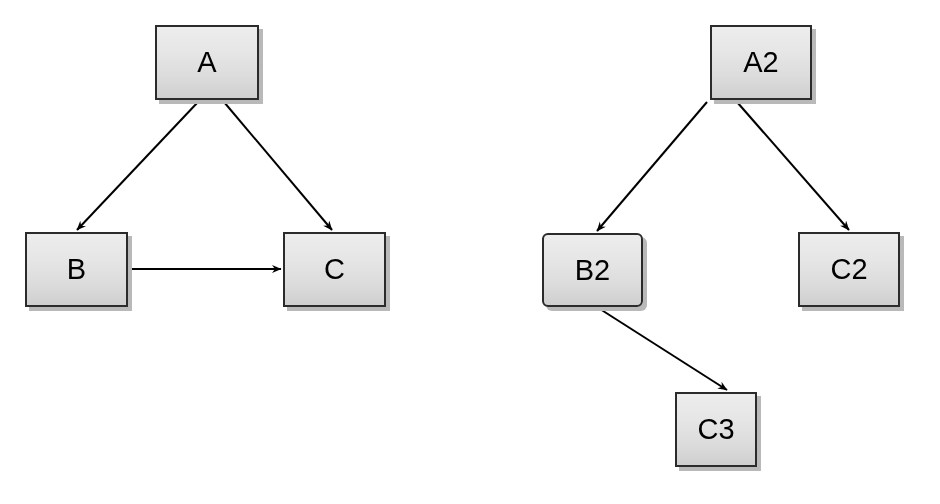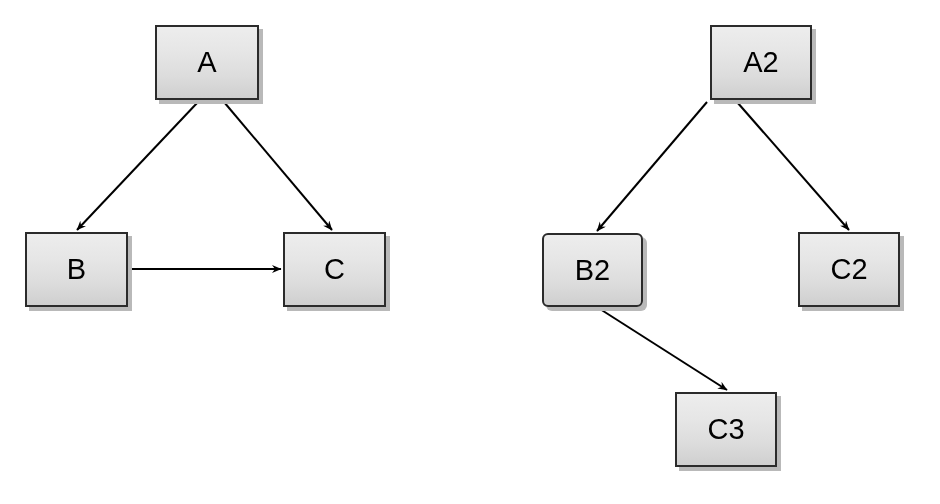--- a/index.html
+++ b/index.html
@@ -80,18 +80,18 @@
       </div>
       <div class="node" style="left: 670px; top: 25px; width: 102px; height: 75px; margin-left: 40px;">
         <span class="node-label">A2</span>
       </div>
       <div class="node" style="left: 542px; top: 233px; width: 101px; height: 74px; border-radius: 6px;">
         <span class="node-label">B2</span>
       </div>
       <div class="node" style="left: 798px; top: 232px; width: 102px; height: 75px; text-align: center;">
         <span class="node-label">C2</span>
       </div>
-      <div class="node" style="left: 675px; top: 392px; width: 102px; height: 75px;">
+      <div class="node" style="left: 675px; top: 392px; width: 82px; height: 75px;">
         <span class="node-label">C3</span>
       </div>
     </div>
 
 </div>
 
 </body></html>

